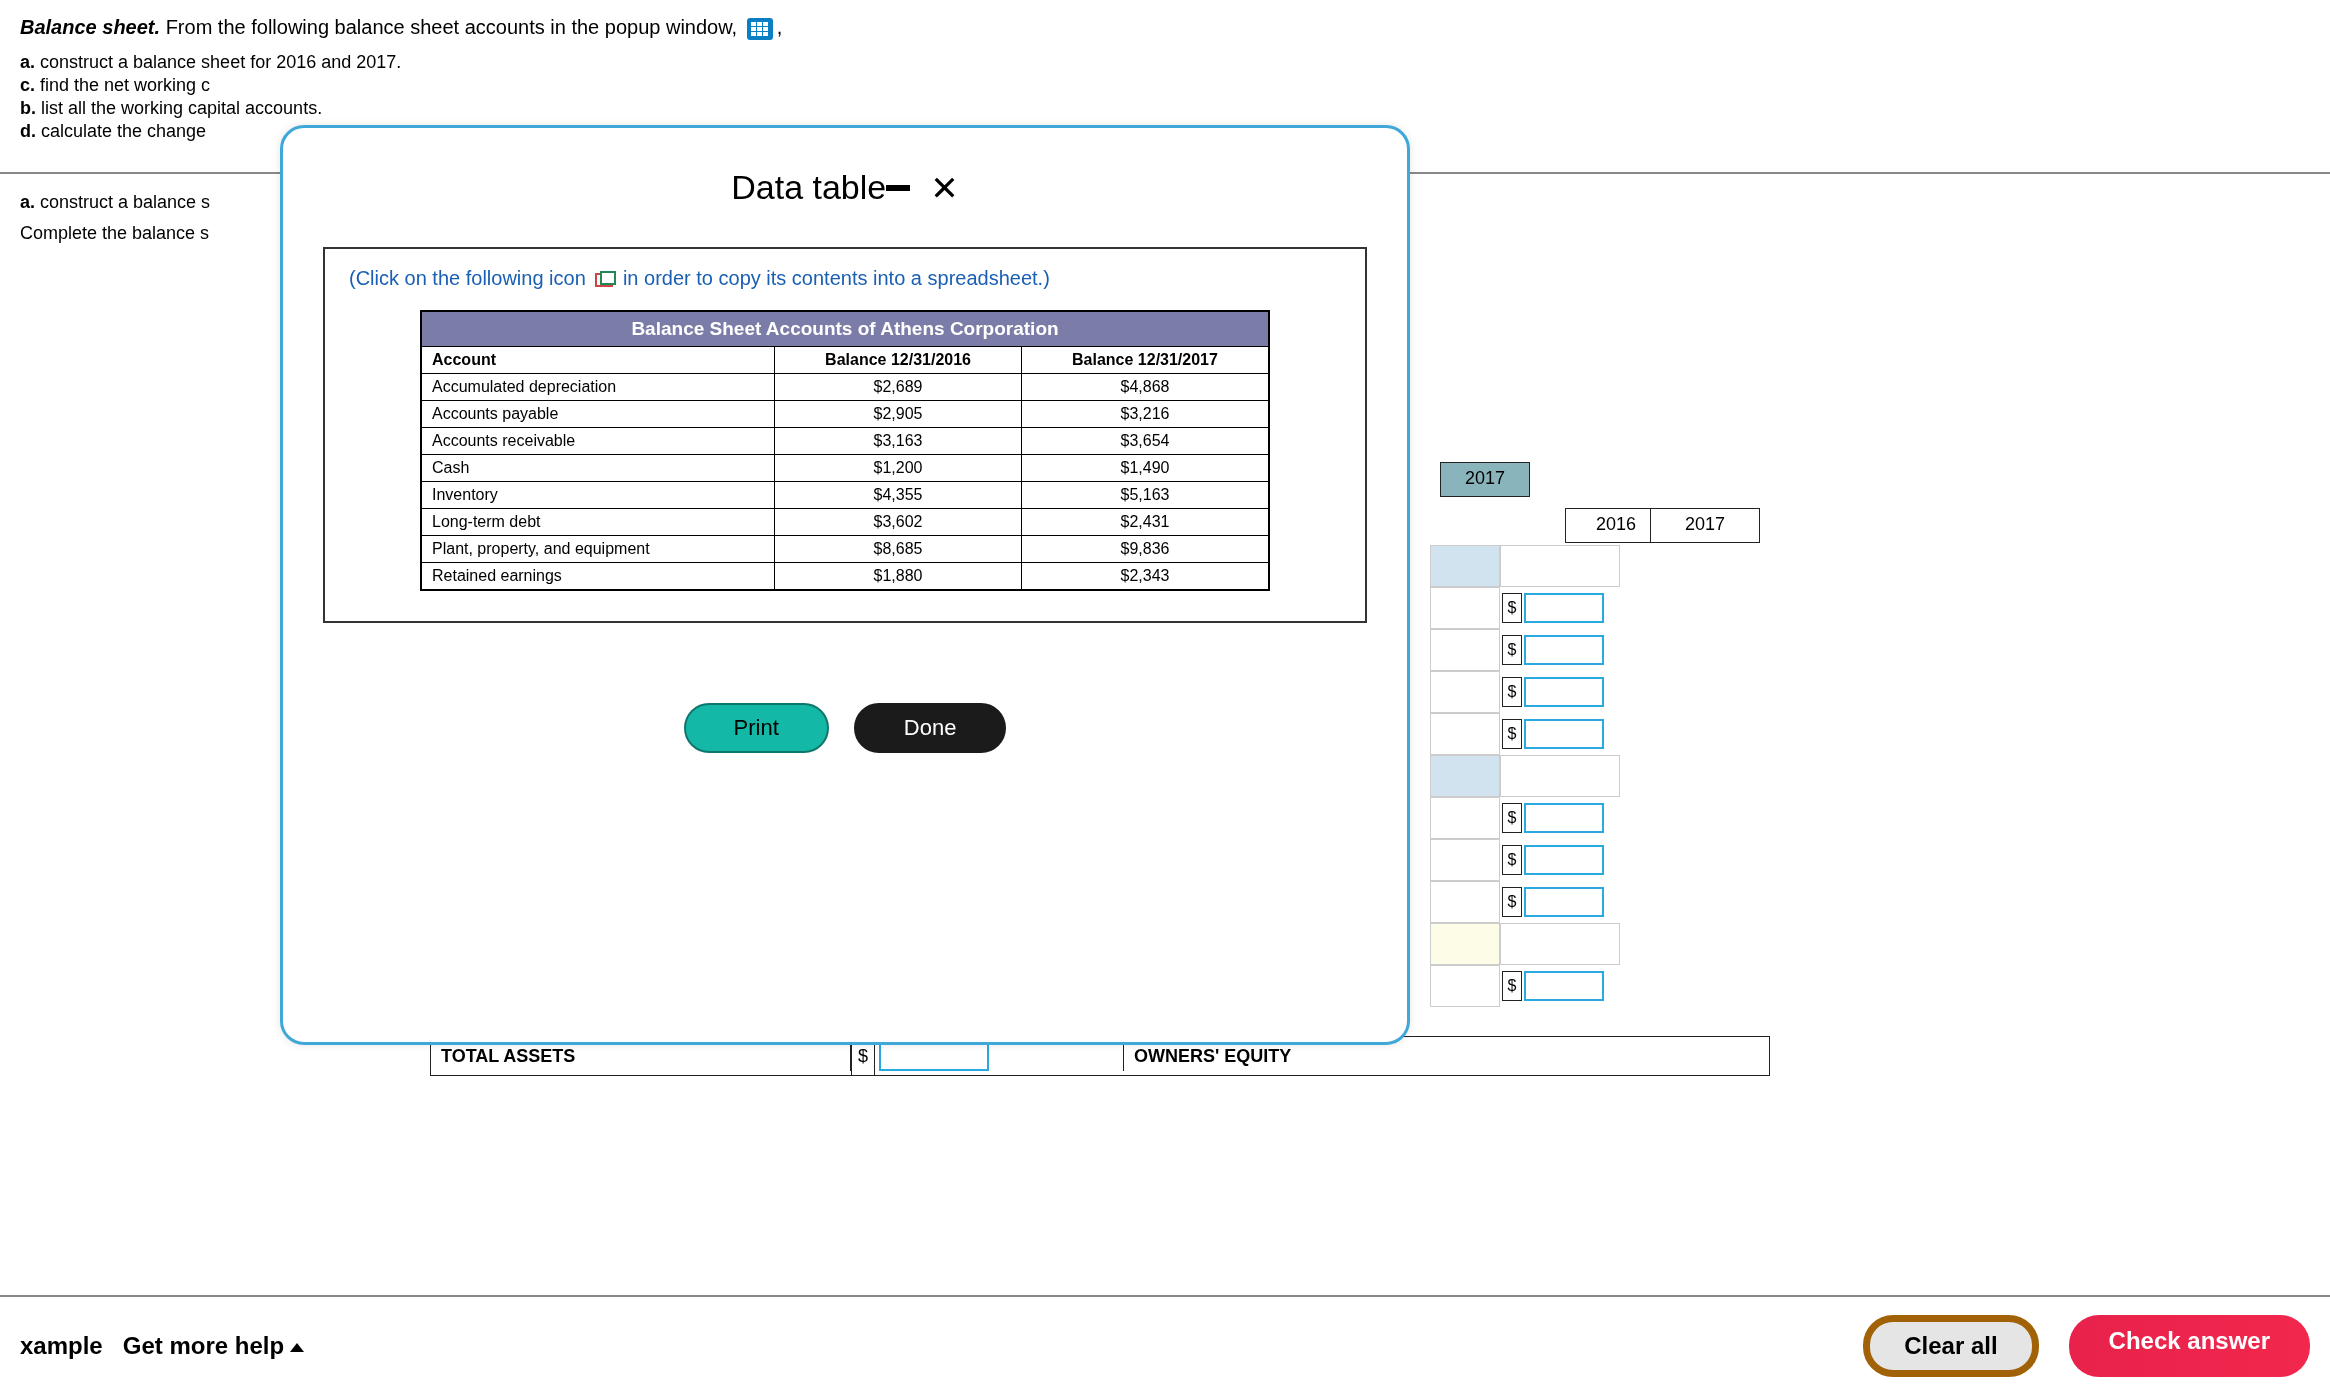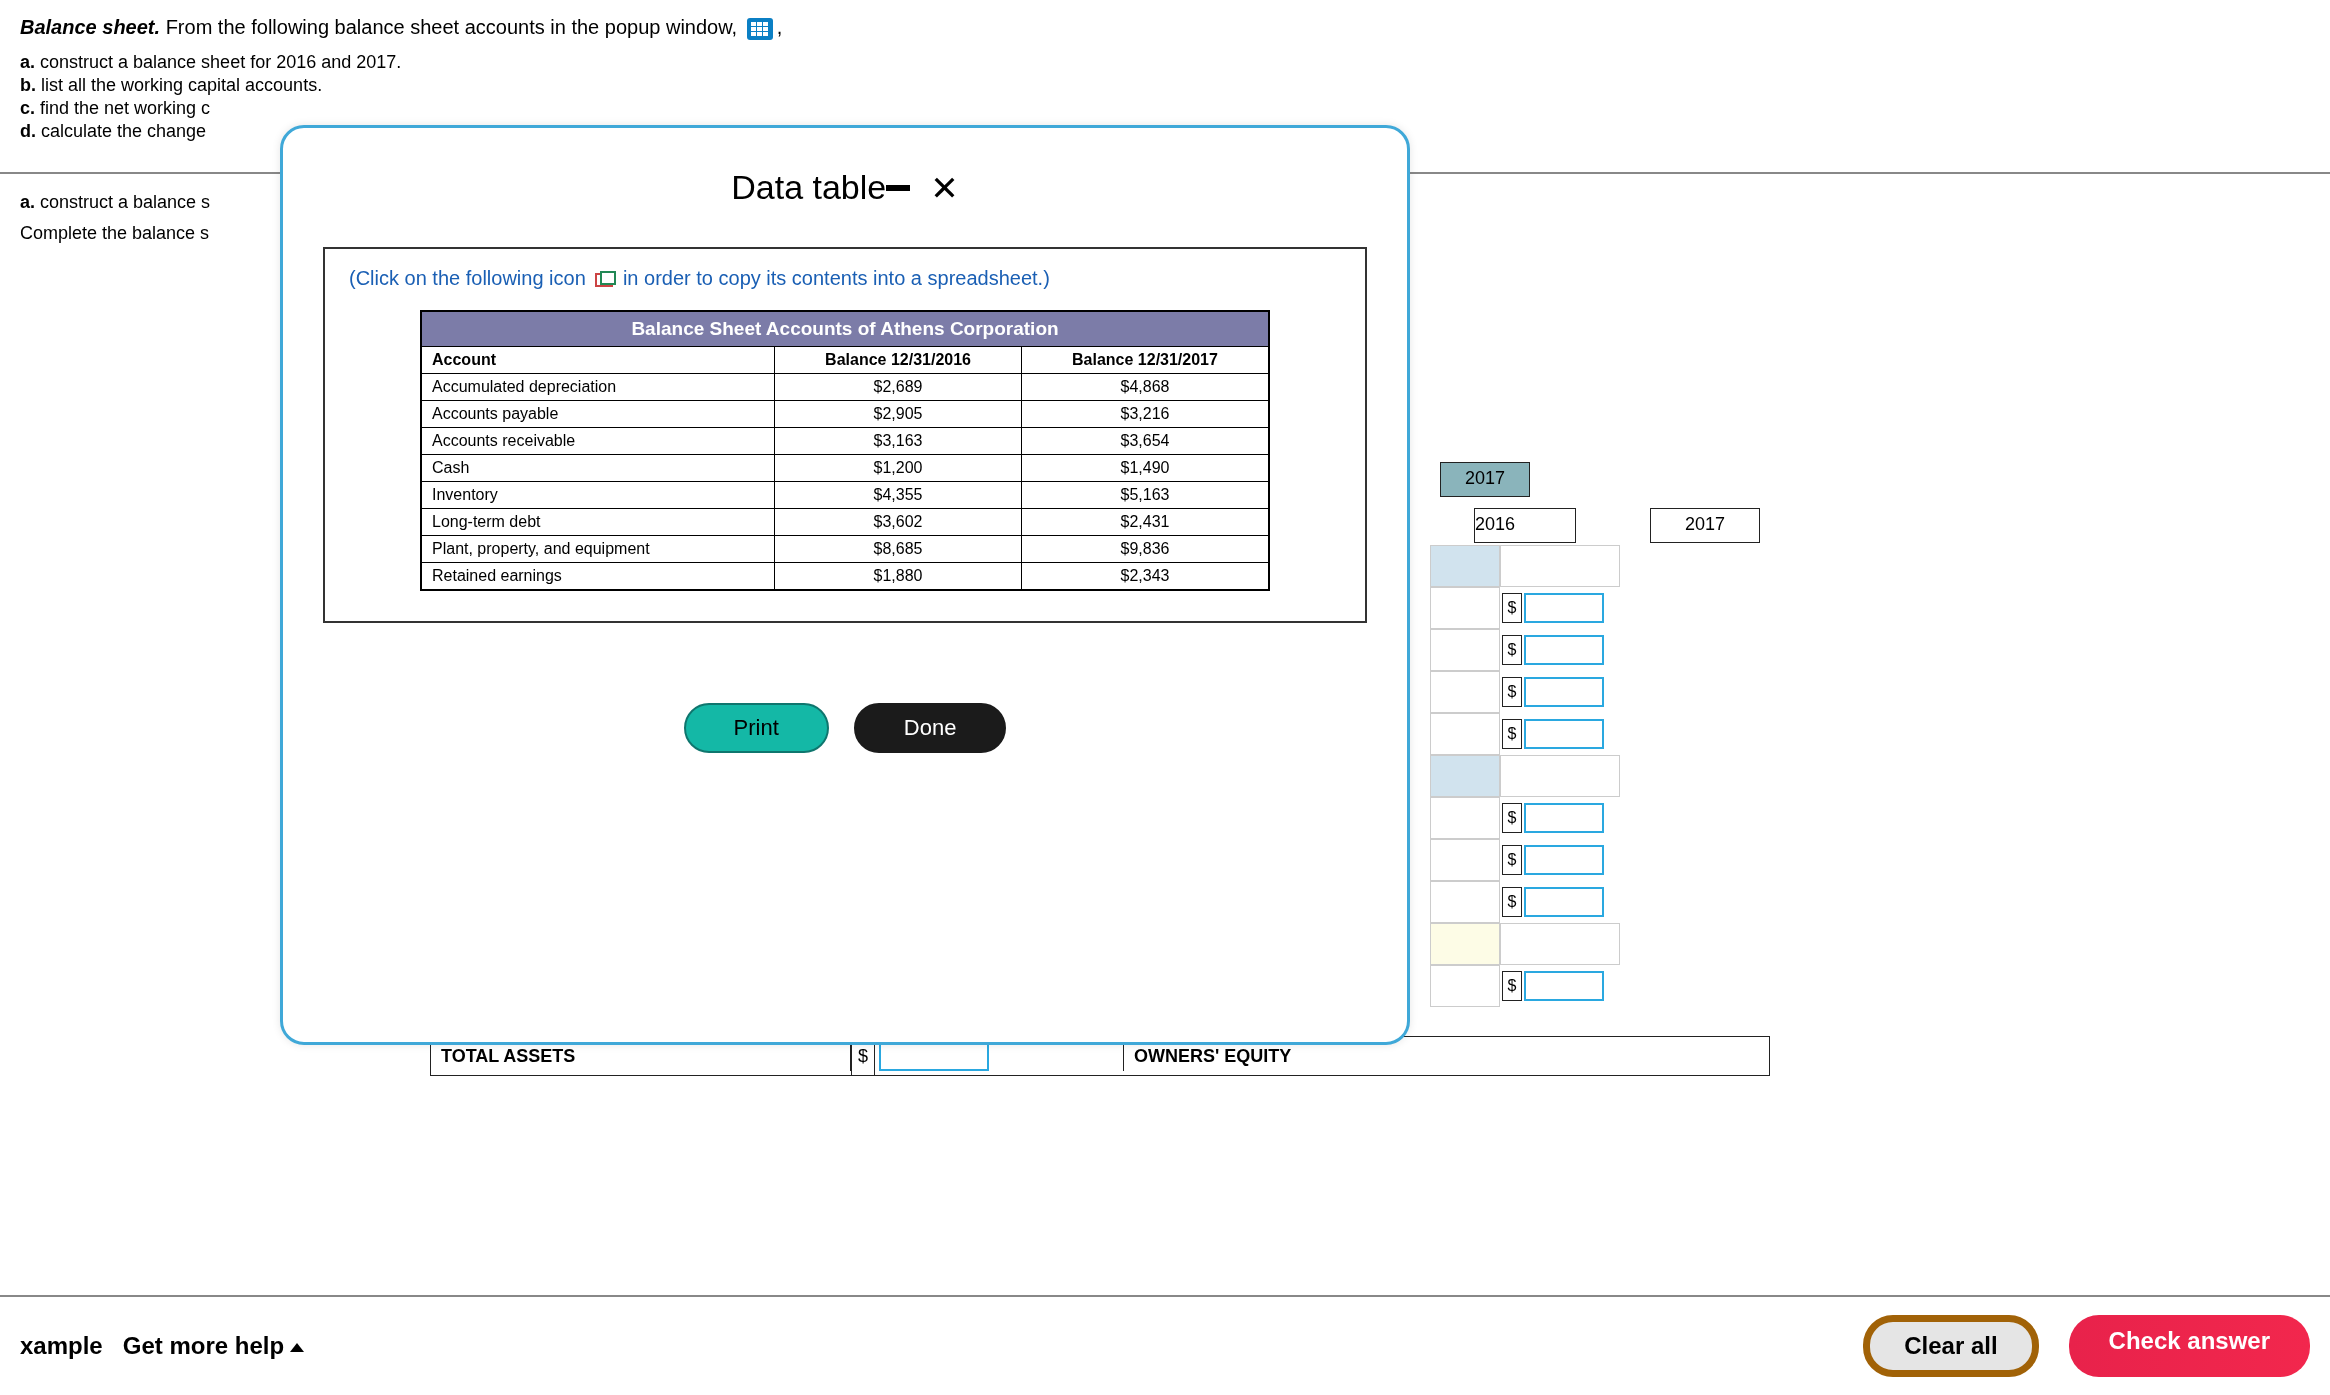--- a/index.html
+++ b/index.html
@@ -16,21 +16,21 @@
   .instructions div { margin-bottom: 2px; }
   .instr-label { font-weight: bold; }
   
   .divider { border-top: 2px solid #888; margin: 18px 0 18px 0; }
   
   .subheader { padding: 0 20px; font-size: 18px; }
   .subheader div { margin-bottom: 10px; }
   
   
   .yr-big-2017 { position: absolute; left: 1440px; top: 462px; width: 90px; height: 35px; background: #8ab4bb; border: 1px solid #222; padding-top: 5px; text-align: center; }
-  .yr-2016 { position: absolute; left: 1474px; top: 508px; width: 102px; height: 35px; border: 1px solid #222; text-align: left; padding-top: 5px; background:#fff;}
+  .yr-2016 { position: absolute; left: 1565px; top: 508px; width: 102px; height: 35px; border: 1px solid #222; text-align: center; padding-top: 5px; background:#fff;}
   .yr-2017b { position: absolute; left: 1650px; top: 508px; width: 110px; height: 35px; border: 1px solid #222; text-align: center; padding-top: 5px; background:#fff;}
   .bg-sheet-grid { position: absolute; left: 1430px; top: 545px; width: 340px; }
   .bg-row { height: 42px; display:flex; align-items:center; }
   .bg-col-a { width: 70px; height: 100%; border:1px solid #ccc; background:#fff; }
   .bg-col-a.blue { background: #d1e3ee; }
   .bg-col-a.yellow { background: #fdfce6; }
   .bg-col-b { width: 20px; border:1px solid #222; background:#fff; height:30px; display:flex; align-items:center; justify-content:center; font-size:16px; margin-left: 2px;}
   .bg-input { width: 80px; height: 30px; border: 2px solid #2aa8e0; background:#fff; margin-left: 2px; }
   .bg-col-c { width: 120px; height:100%; border:1px solid #ccc; }
   
@@ -89,22 +89,22 @@
           <span></span>
           <span></span>
           <span></span>
           <span></span>
           <span></span>
         </span>
       </span><span>,</span>
   </div>
   <div class="instructions">
     <div><span class="instr-label">a.</span><span> construct a balance sheet for 2016 and 2017.</span></div>
+    <div><span class="instr-label">c.</span><span> find the net working c</span></div>
     <div><span class="instr-label">b.</span><span> list all the working capital accounts.</span></div>
-    <div><span class="instr-label">c.</span><span> find the net working c</span></div>
     <div><span class="instr-label">d.</span><span> calculate the change</span></div>
   </div>
 </div>
 
 <div class="divider"></div>
 
 <div class="subheader">
   <div><span class="instr-label">a.</span><span> construct a balance s</span></div>
   <div>Complete the balance s</div>
 </div>

